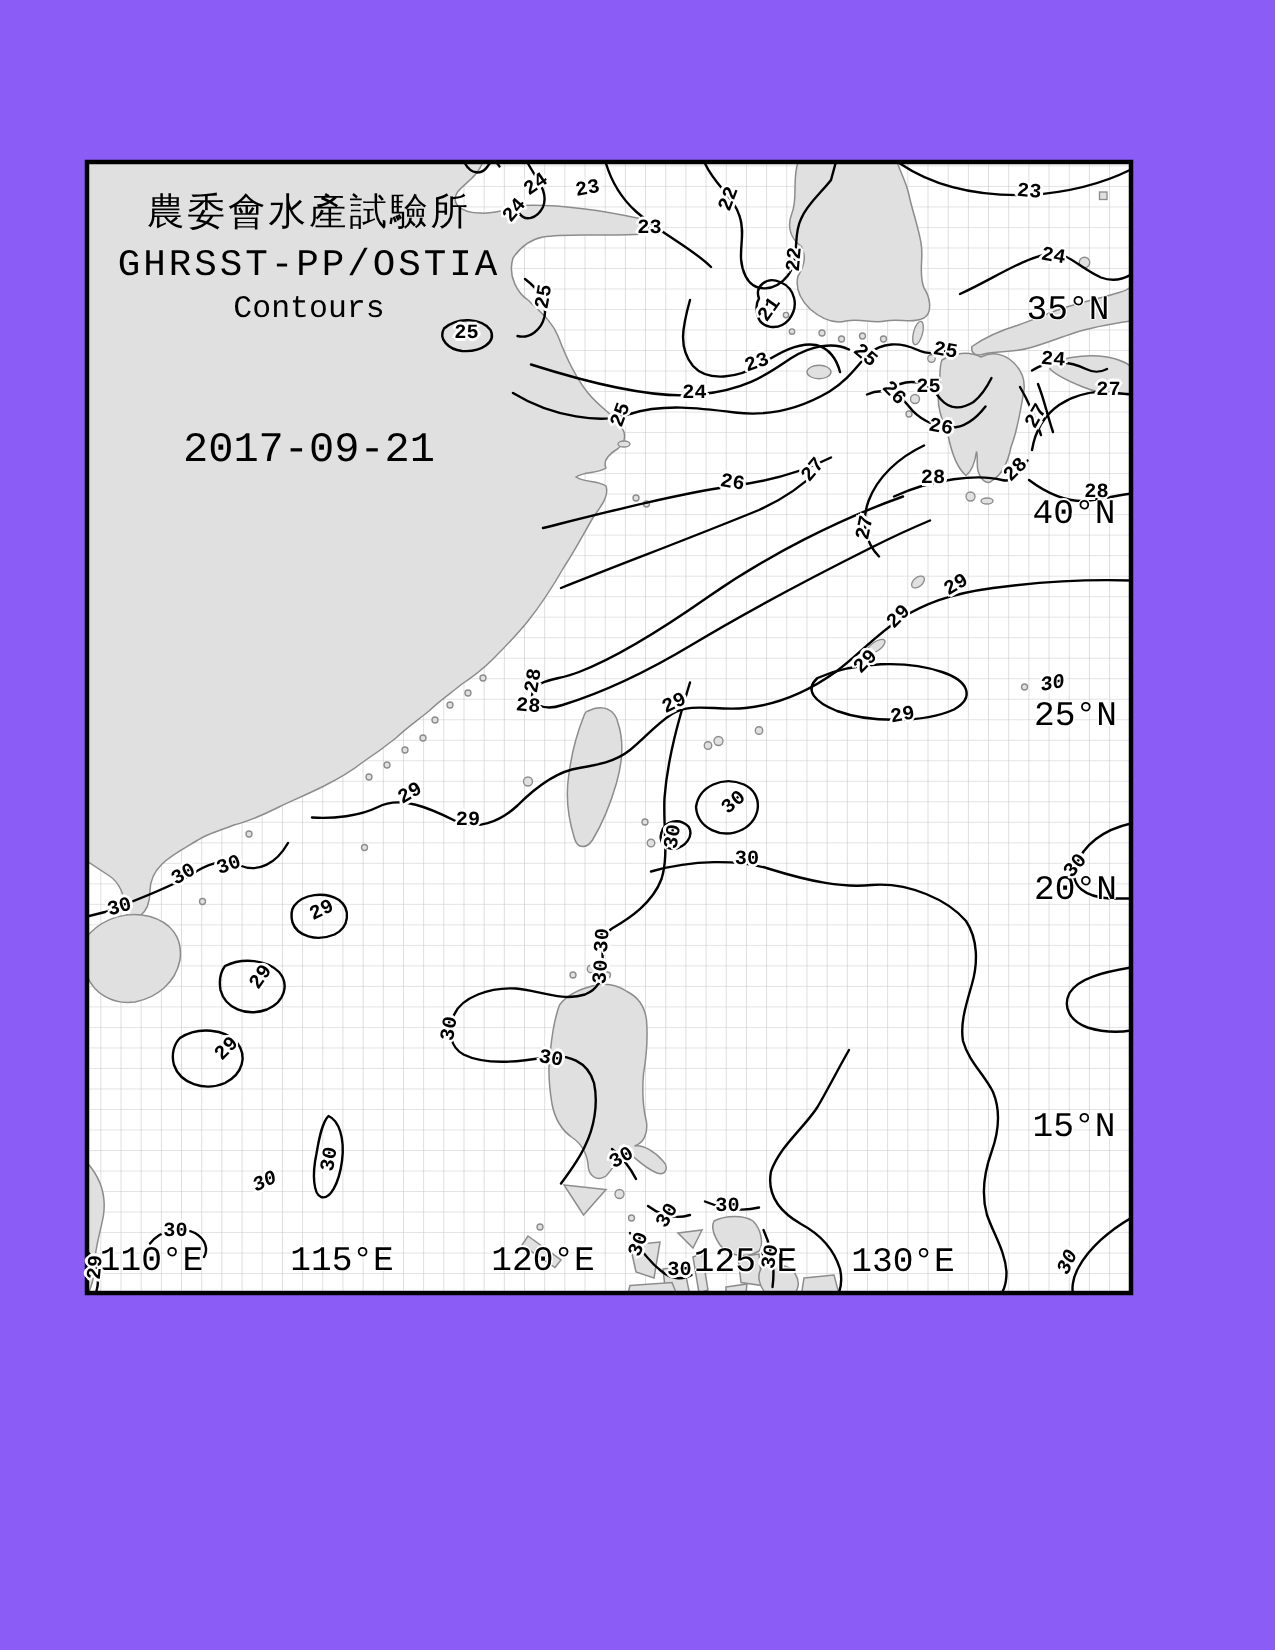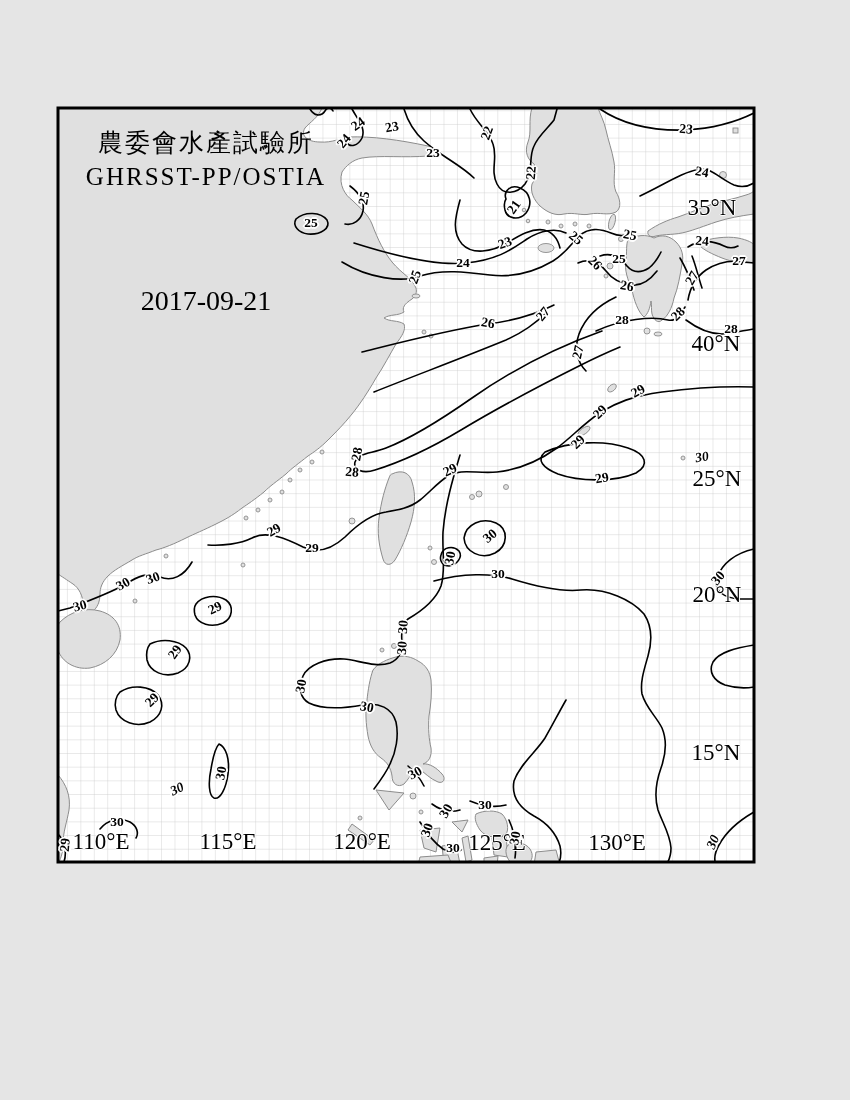--- a/index.html
+++ b/index.html
@@ -1,17 +1,17 @@
 <!DOCTYPE html>
 <html><head>
 <meta charset="utf-8">
 <style>
   html,body{margin:0;padding:0;background:#ffffff;}
-  #stage{position:relative;width:850px;height:1100px;background:#e5e5e5;overflow:hidden;
-         font-family:Liberation Serif, serif;}
+  #stage{position:relative;width:850px;height:1100px;background:#8b5cf6;overflow:hidden;
+         font-family:Liberation Mono, monospace;}
   #map-svg{position:absolute;left:0;top:0;}
   .labels{position:absolute;left:0;top:0;width:850px;height:1100px;pointer-events:none;}
   .clabel{position:absolute;transform:translate(-50%,-50%);font-size:13.5px;font-weight:bold;color:#000;
           white-space:nowrap;line-height:1;
           text-shadow:-2px 0 0 #fff,2px 0 0 #fff,0 -2px 0 #fff,0 2px 0 #fff,
                       -1px -1px 0 #fff,1px 1px 0 #fff,-1px 1px 0 #fff,1px -1px 0 #fff;}
   .geo{position:absolute;transform:translate(-50%,-50%);font-size:23px;color:#000;white-space:nowrap;line-height:1;
        text-shadow:-1px 0 0 #fff,1px 0 0 #fff,0 -1px 0 #fff,0 1px 0 #fff;}
   #title-block{position:absolute;left:60px;top:126px;width:292px;text-align:center;color:#000;}
   #title-block .tl{white-space:nowrap;}
@@ -159,38 +159,39 @@
       </g>
     </g>
 
     <rect x="58" y="108" width="696" height="754" fill="none" stroke="#000000" stroke-width="3"></rect>
   </svg>
 
   <div id="title-block">
 
   <div class="tl">農委會水產試驗所</div>
       <div class="tl">GHRSST-PP/OSTIA</div>
+      <div class="tl">Contours</div>
     </div>
   <div id="date-label">2017-09-21</div>
 
   <div class="labels">
 
   <div class="geo" style="left: 712px; top: 207px;">35°N</div>
       <div class="geo" style="left: 716px; top: 343px;">40°N</div>
       <div class="geo" style="left: 717px; top: 478px;">25°N</div>
       <div class="geo" style="left: 717px; top: 594px;">20°N</div>
       <div class="geo" style="left: 716px; top: 752px;">15°N</div>
     </div>
   <div class="labels">
 
   <div class="geo" style="left: 101px; top: 841px;">110°E</div>
       <div class="geo" style="left: 228px; top: 841px;">115°E</div>
       <div class="geo" style="left: 362px; top: 841px;">120°E</div>
       <div class="geo" style="left: 497px; top: 842px;">125°E</div>
-      <div class="geo" style="left: 617px; top: 842px;">130°E</div>
+      <div class="geo" style="left: 602px; top: 842px;">130°E</div>
     </div>
 
   <div class="labels">
 
   <div class="clabel" style="left: 358px; top: 124px; transform: translate(-50%, -50%) rotate(-35deg);">24</div>
       <div class="clabel" style="left: 392px; top: 127px; transform: translate(-50%, -50%) rotate(-10deg);">23</div>
       <div class="clabel" style="left: 344px; top: 141px; transform: translate(-50%, -50%) rotate(-50deg);">24</div>
       <div class="clabel" style="left: 433px; top: 153px;">23</div>
       <div class="clabel" style="left: 487px; top: 133px; transform: translate(-50%, -50%) rotate(-70deg);">22</div>
       <div class="clabel" style="left: 531px; top: 173px; transform: translate(-50%, -50%) rotate(-85deg);">22</div>

